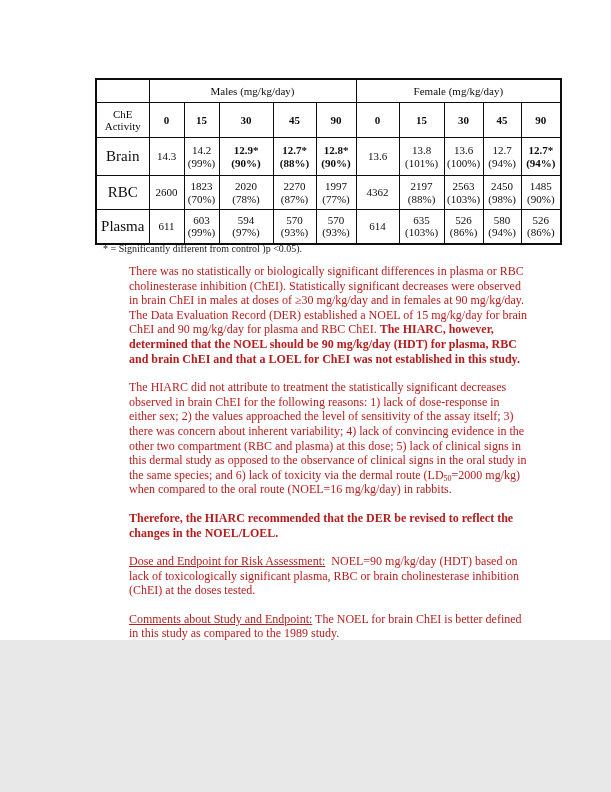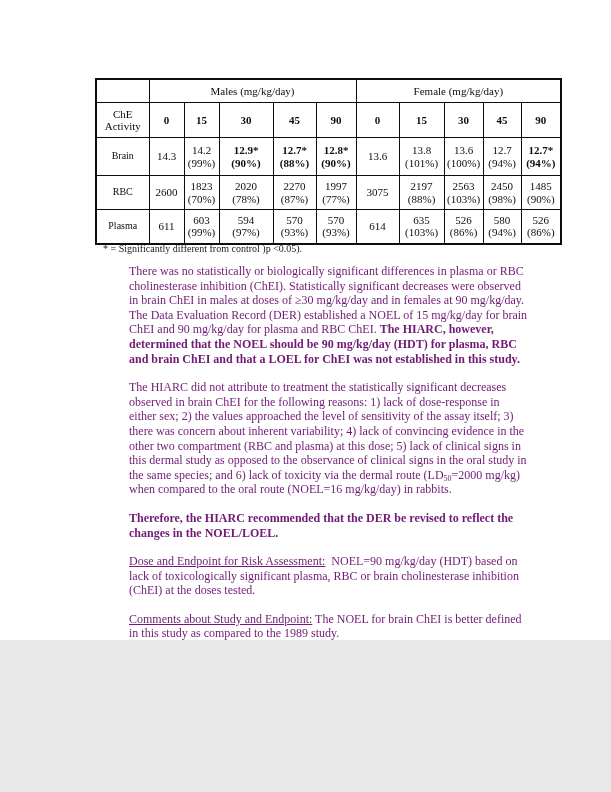--- a/index.html
+++ b/index.html
@@ -25,34 +25,34 @@
   table.che td{
     border:1.2px solid #0d0d0d;
     text-align:center;
     vertical-align:middle;
     padding:2px 1px;
   }
   table.che{border:2px solid #0d0d0d;}
   td.grouphead{height:18px;font-size:11px;}
   td.corner{font-size:11px;line-height:12px;margin-top:8px;}
   td.dose{font-weight:bold;height:30px;}
-  td.rowlab{font-size:10px;margin-left:40px;}
+  td.rowlab{font-size:15px;margin-left:40px;}
   tr.datarow{height:34px;}
   tr.brainrow{height:38px;}
   td .v,td .p{display:block;}
   td.bold{font-weight:bold;}
   
   .footnote{
     position:absolute;left:103px;top:243px;
     font-size:10px;color:#1a1a1a;
   }
   
   .bodytext{
     position:absolute;left:129px;top:264px;width:400px;
-    font-size:12px;line-height:14.6px;color:#701a75;
+    font-size:12px;line-height:14.6px;color:#b91c1c;
   }
   .bodytext p{margin:0 0 14px 0;}
   .b{font-weight:bold;}
   .u{text-decoration:underline;text-align:right;}
   sub.s{font-size:8px;vertical-align:-2px;line-height:0;}
   
   .pageno{
     position:absolute;left:0;top:710px;width:611px;
     text-align:center;font-size:12px;color:#151515;
   }
@@ -159,21 +159,21 @@
           </td>
       <td>
             <span class="v">2270</span>
             <span class="p">(87%)</span>
           </td>
       <td>
             <span class="v">1997</span>
             <span class="p">(77%)</span>
           </td>
       <td>
-            <span class="v">3075</span>
+            <span class="v">4362</span>
             <span class="p"></span>
           </td>
       <td>
             <span class="v">2197</span>
             <span class="p">(88%)</span>
           </td>
       <td>
             <span class="v">2563</span>
             <span class="p">(103%)</span>
           </td>

